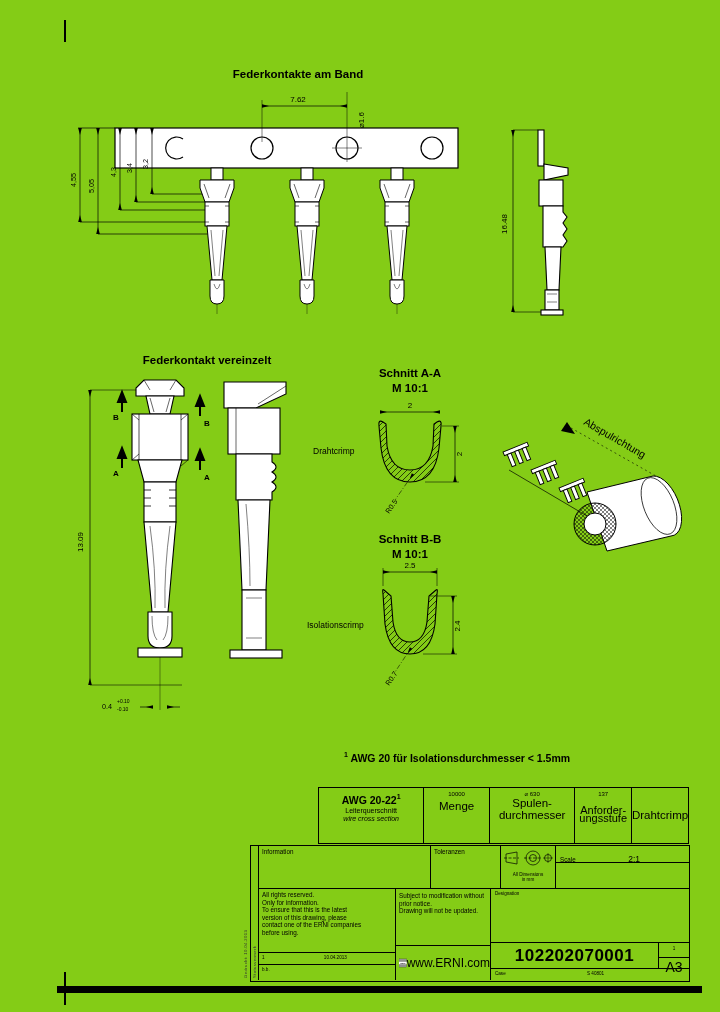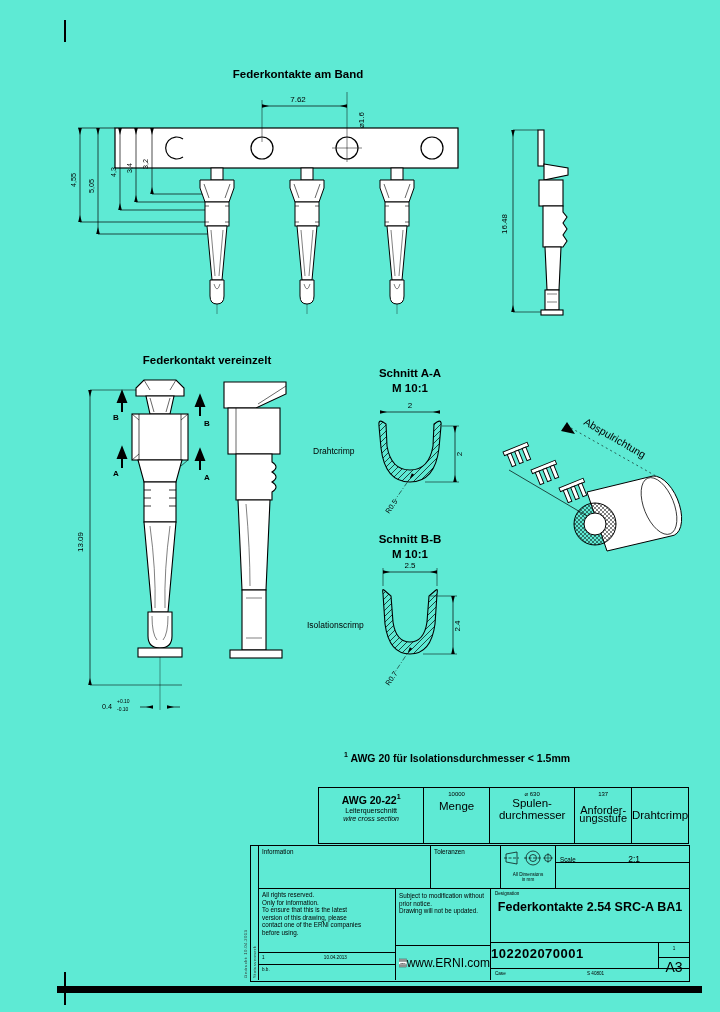--- a/index.html
+++ b/index.html
@@ -1,16 +1,16 @@
 <!DOCTYPE html>
 <html><head>
 <meta charset="utf-8">
 <style>
   html,body{margin:0;padding:0;background:#e8e8e8;}
-  #page{position:relative;width:720px;height:1012px;background:#5eead4;overflow:hidden;
+  #page{position:relative;width:720px;height:1012px;background:#84cc16;overflow:hidden;
         font-family:"Liberation Sans",sans-serif;color:#000;}
   .abs{position:absolute;}
   svg text{font-family:"Liberation Sans",sans-serif;fill:#000;}
   .vtitle{font-size:11.5px;font-weight:700;}
   .dim{font-size:8px;}
   .dims{font-size:7.2px;}
   .seclab{font-size:8.5px;}
   .slet{font-size:8px;font-weight:700;}
   
   #spec{left:318px;top:787px;width:371px;height:57px;border:1.8px solid #000;display:flex;box-sizing:border-box;}
@@ -21,21 +21,21 @@
   .sc-lbl{text-align:center;}
   .lbl-big{font-size:11.5px;font-weight:400;line-height:11.5px;}
   .lbl-sm{font-size:7px;line-height:8px;}
   .lbl-xs{font-size:11px;line-height:8px;}
   
   #tblock{left:250px;top:845px;width:440px;height:137px;border:1.5px solid #000;box-sizing:border-box;}
   .cell{position:absolute;border-color:#000;box-sizing:border-box;}
   .tiny{font-size:6.3px;line-height:7.6px;}
   .micro{font-size:4.6px;line-height:5.2px;}
   .vert{writing-mode:vertical-rl;transform:rotate(180deg);font-size:4.2px;letter-spacing:.4px;color:#333;}
-  #partnum{font-size:13px;font-weight:700;letter-spacing:.5px;text-align:left;}
+  #partnum{font-size:17px;font-weight:700;letter-spacing:.5px;text-align:center;}
   .desig{font-size:12.5px;font-weight:600;text-align:center;line-height:15px;}
   .desig-en{font-style:italic;}
   #footnote{font-size:10.5px;font-weight:700;}
   #footnote sup{font-size:7px;}
   .bar{background:#000;}
 </style>
 </head>
 <body>
 
 <div id="page">
@@ -409,21 +409,20 @@
         </defs>
         <rect width="26" height="28" fill="url(#pC)" stroke="#000" stroke-width="0.5"></rect>
         <rect y="10" width="26" height="8" fill="#fff"></rect>
         <text x="13" y="16.5" text-anchor="middle" font-size="7" font-weight="700">ERNI</text>
       </svg>
       <span style="font-size:12px;">www.ERNI.com</span>
     </div>
 
     <div class="cell" style="left:240px;top:43px;width:198px;height:54px;border-bottom:1px solid #000;">
       <div class="micro" style="position:absolute;left:4px;top:2px;">Designation</div>
-      <div class="desig" style="position:absolute;left:0;top:11px;width:100%;">Federkontakte 2.54 SRC-A BA1</div>
     </div>
     <div class="cell" style="left:240px;top:97px;width:168px;height:26px;border-right:1px solid #000;border-bottom:1px solid #000;">
       <div id="partnum" style="margin-top:3px;">102202070001</div>
     </div>
     <div class="cell" style="left:408px;top:97px;width:30px;height:26px;border-bottom:1px solid #000;text-align:center;">
       <div class="micro" style="border-bottom:1px solid #000;height:11px;padding-top:3px;">1</div>
       <div style="font-size:14px;padding-top:1px;">A3</div>
     </div>
     <div class="cell micro" style="left:240px;top:123px;width:198px;height:11px;padding:2px 4px;">
       <span>Case</span>

